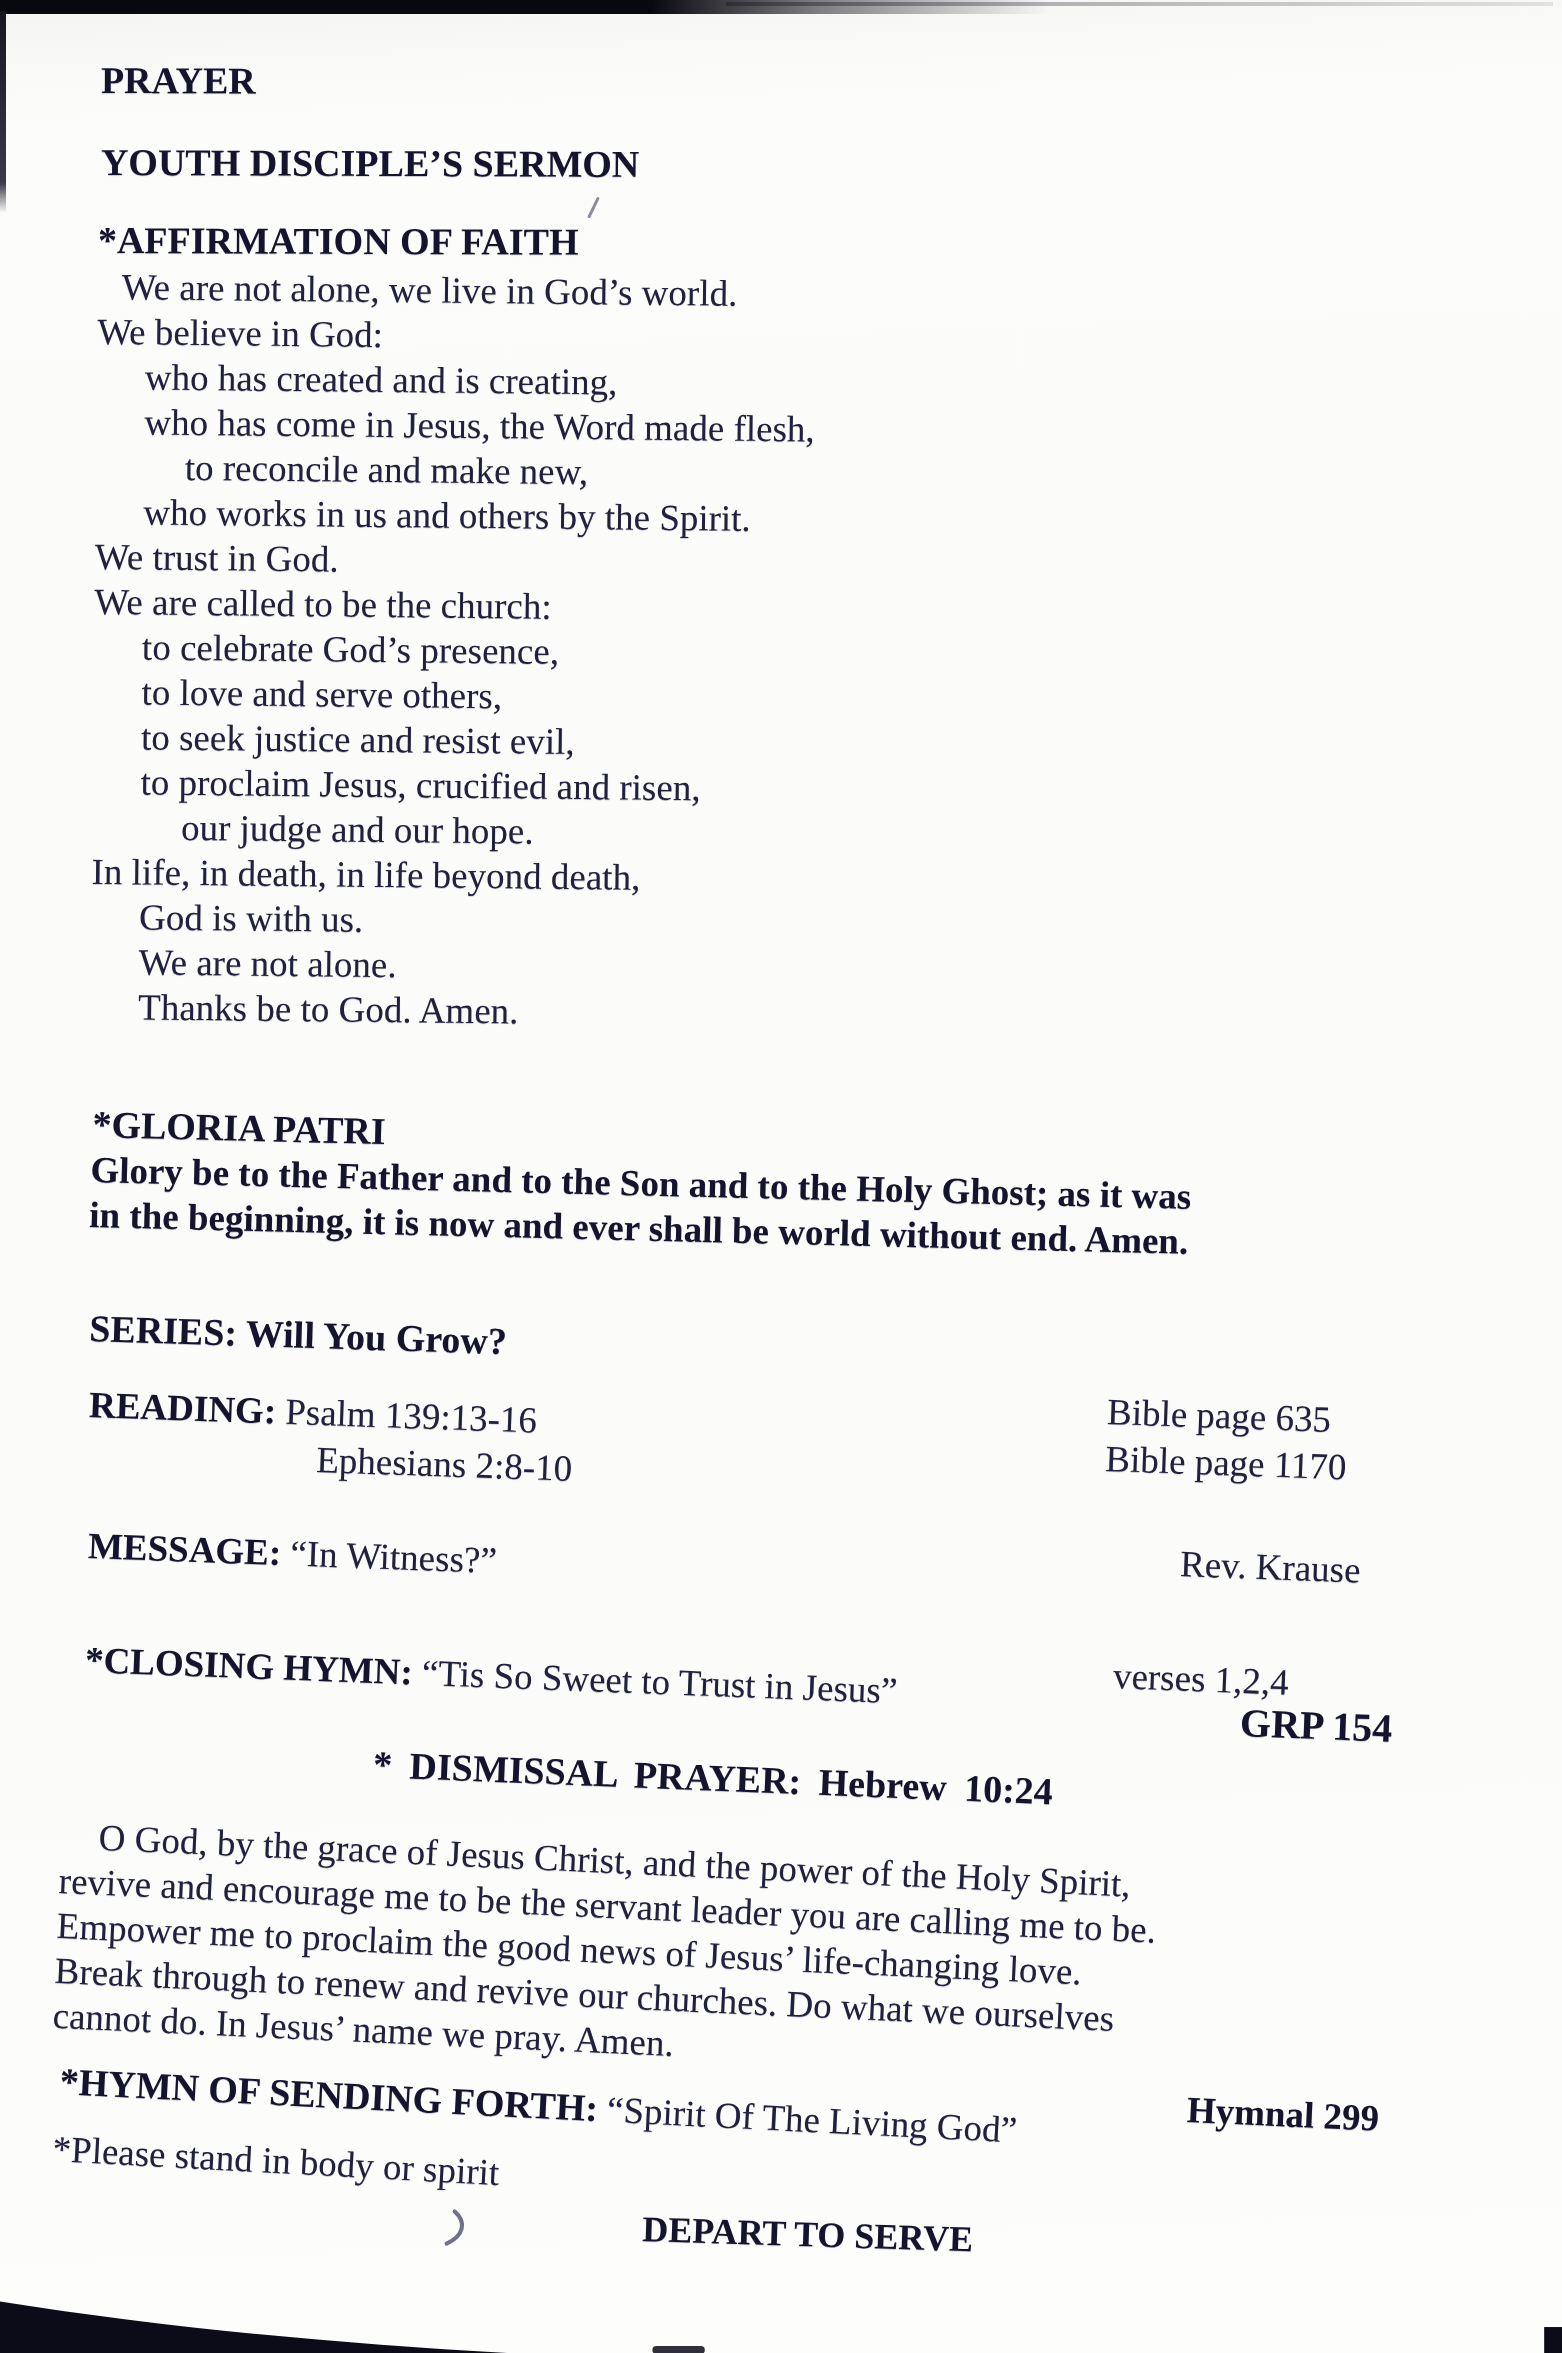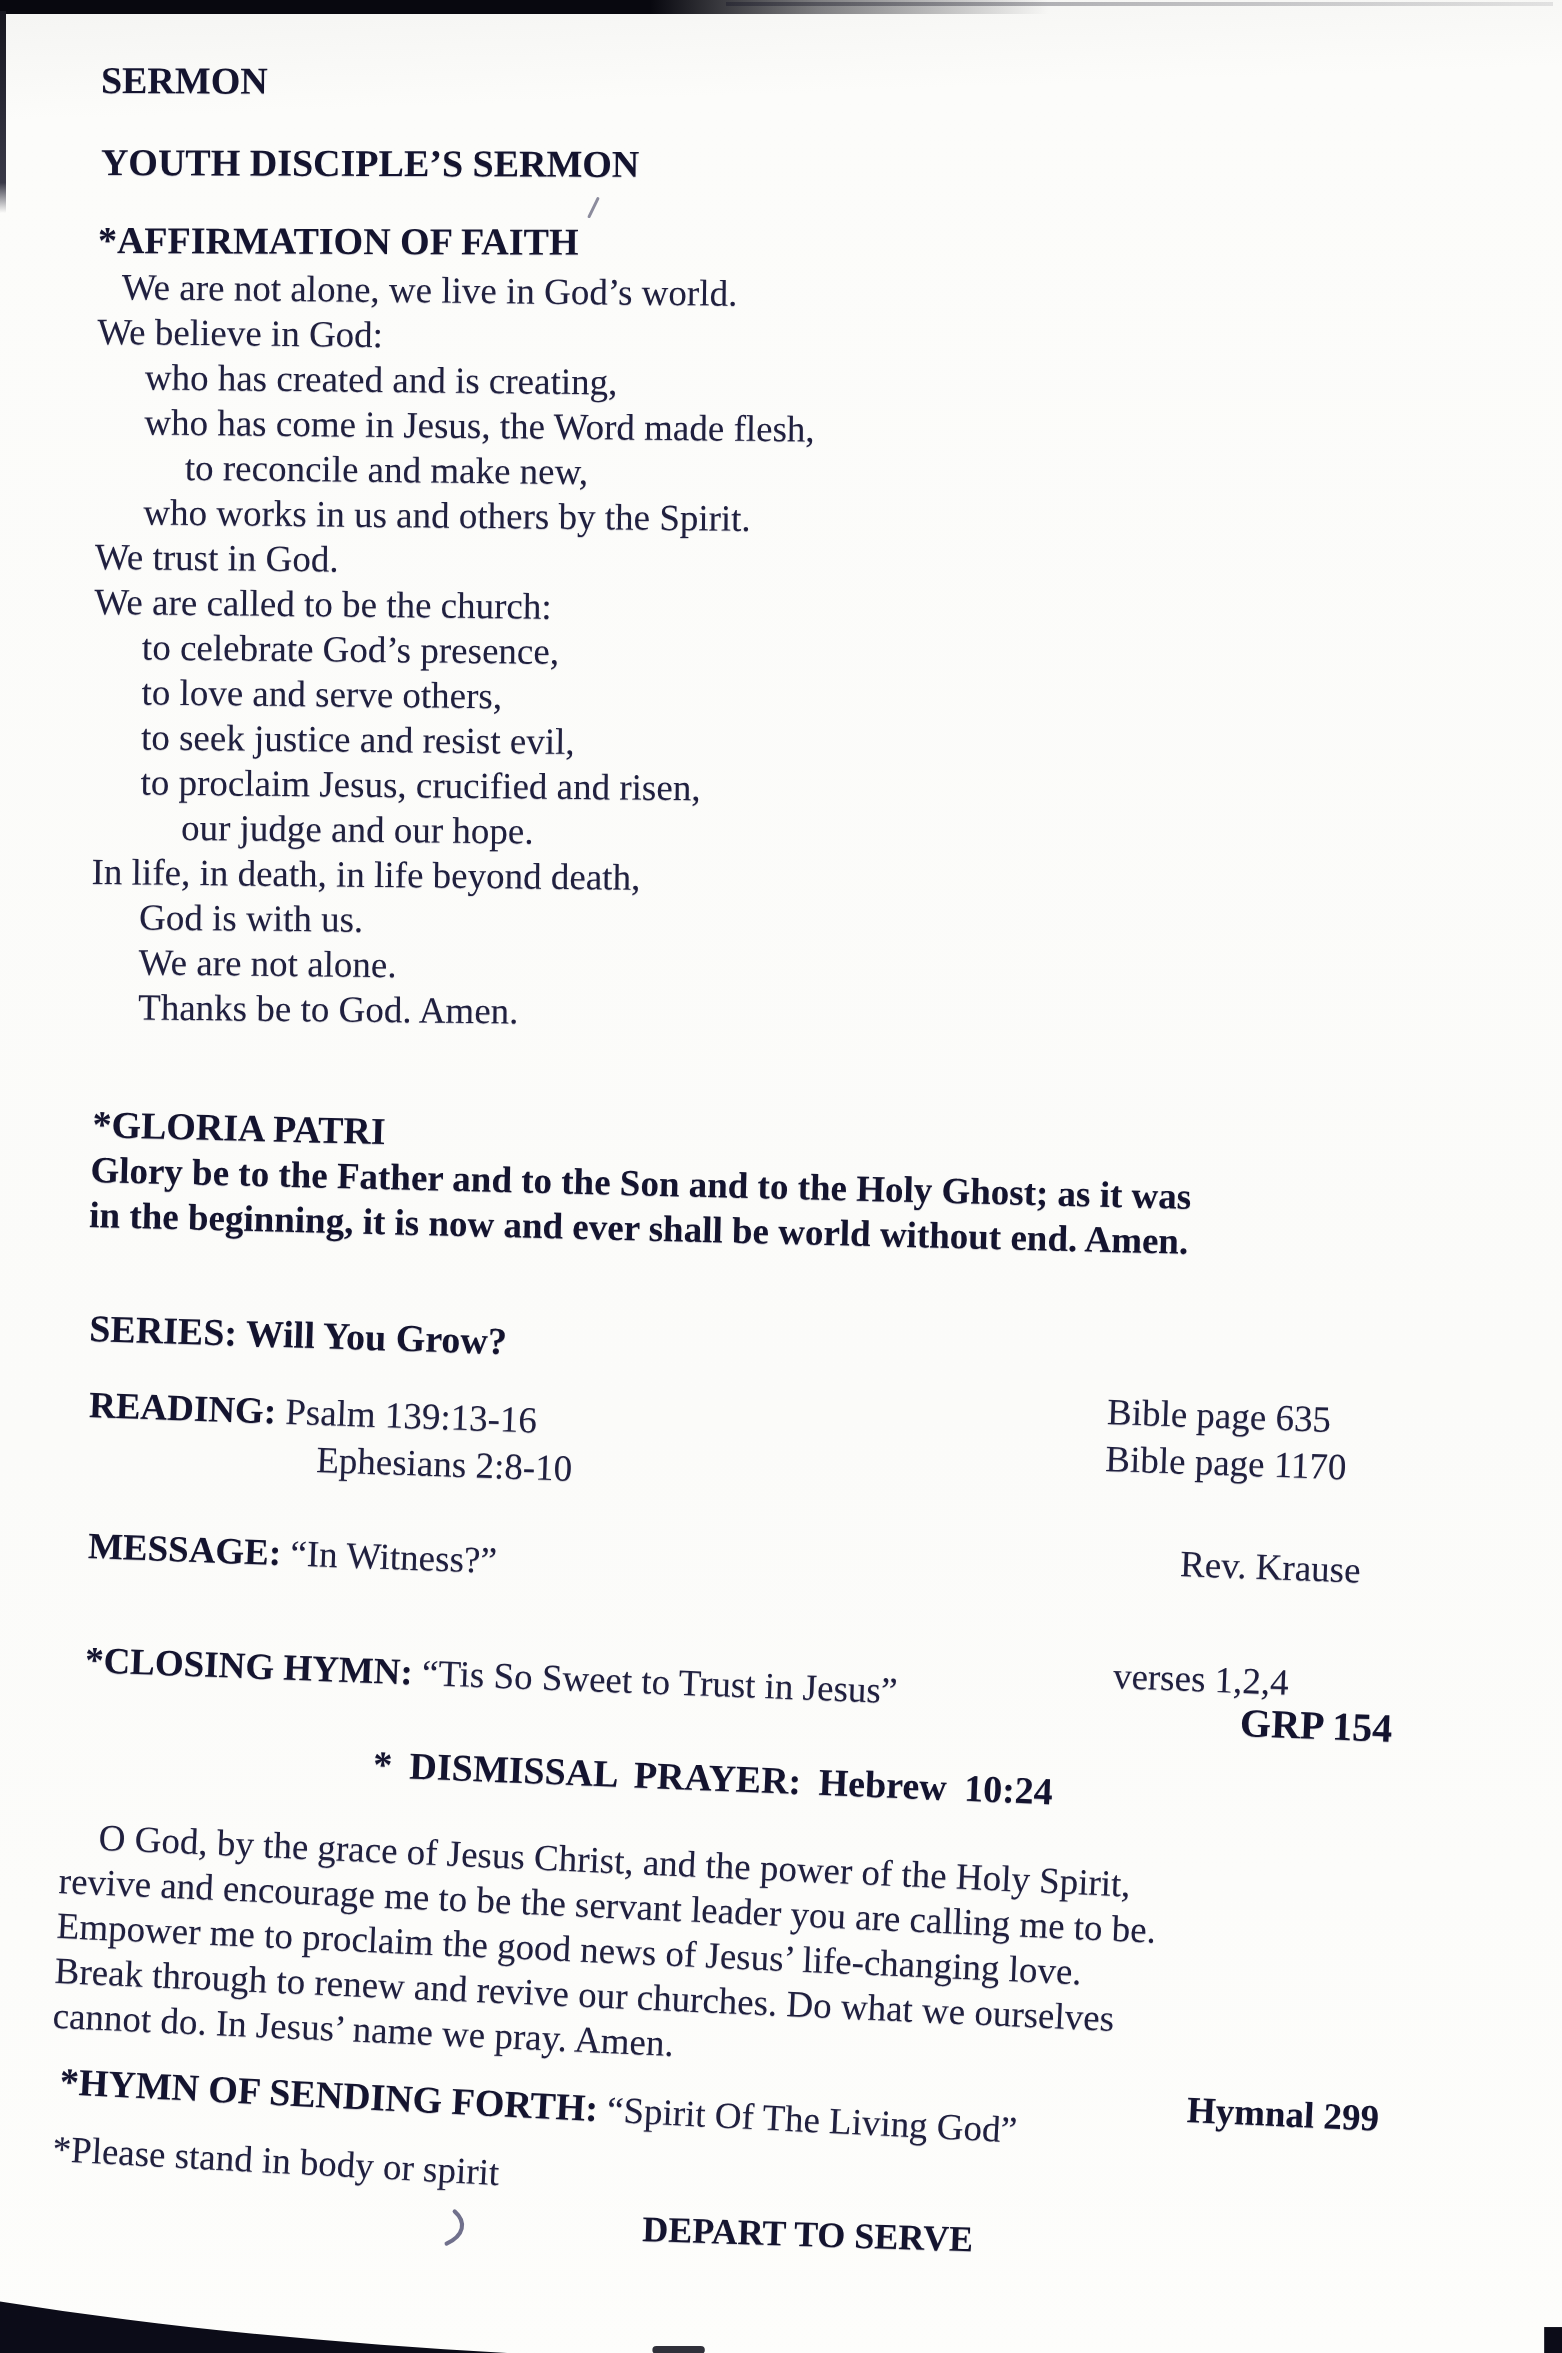--- a/index.html
+++ b/index.html
@@ -63,21 +63,21 @@
 </head>
 <body>
 
 <div class="page">
 
   <div class="topbar"></div>
   <div class="topline"></div>
   <div class="leftedge"></div>
   <div class="penslash"></div>
 
-  <div id="choir" class="blk h rot02">SERMON</div>
+  <div id="choir" class="blk h rot02">PRAYER</div>
   <div id="youth" class="blk h rot02">YOUTH DISCIPLE’S SERMON</div>
 
   <div id="affirm-head" class="blk h rot02">*AFFIRMATION OF FAITH</div>
   <div id="affirm-lines" class="blk t rot06">
     <div class="ind1">We are not alone, we live in God’s world.</div>
     <div class="ind0">We believe in God:</div>
     <div class="ind2">who has created and is creating,</div>
     <div class="ind2">who has come in Jesus, the Word made flesh,</div>
     <div class="ind3">to reconcile and make new,</div>
     <div class="ind2">who works in us and others by the Spirit.</div>

